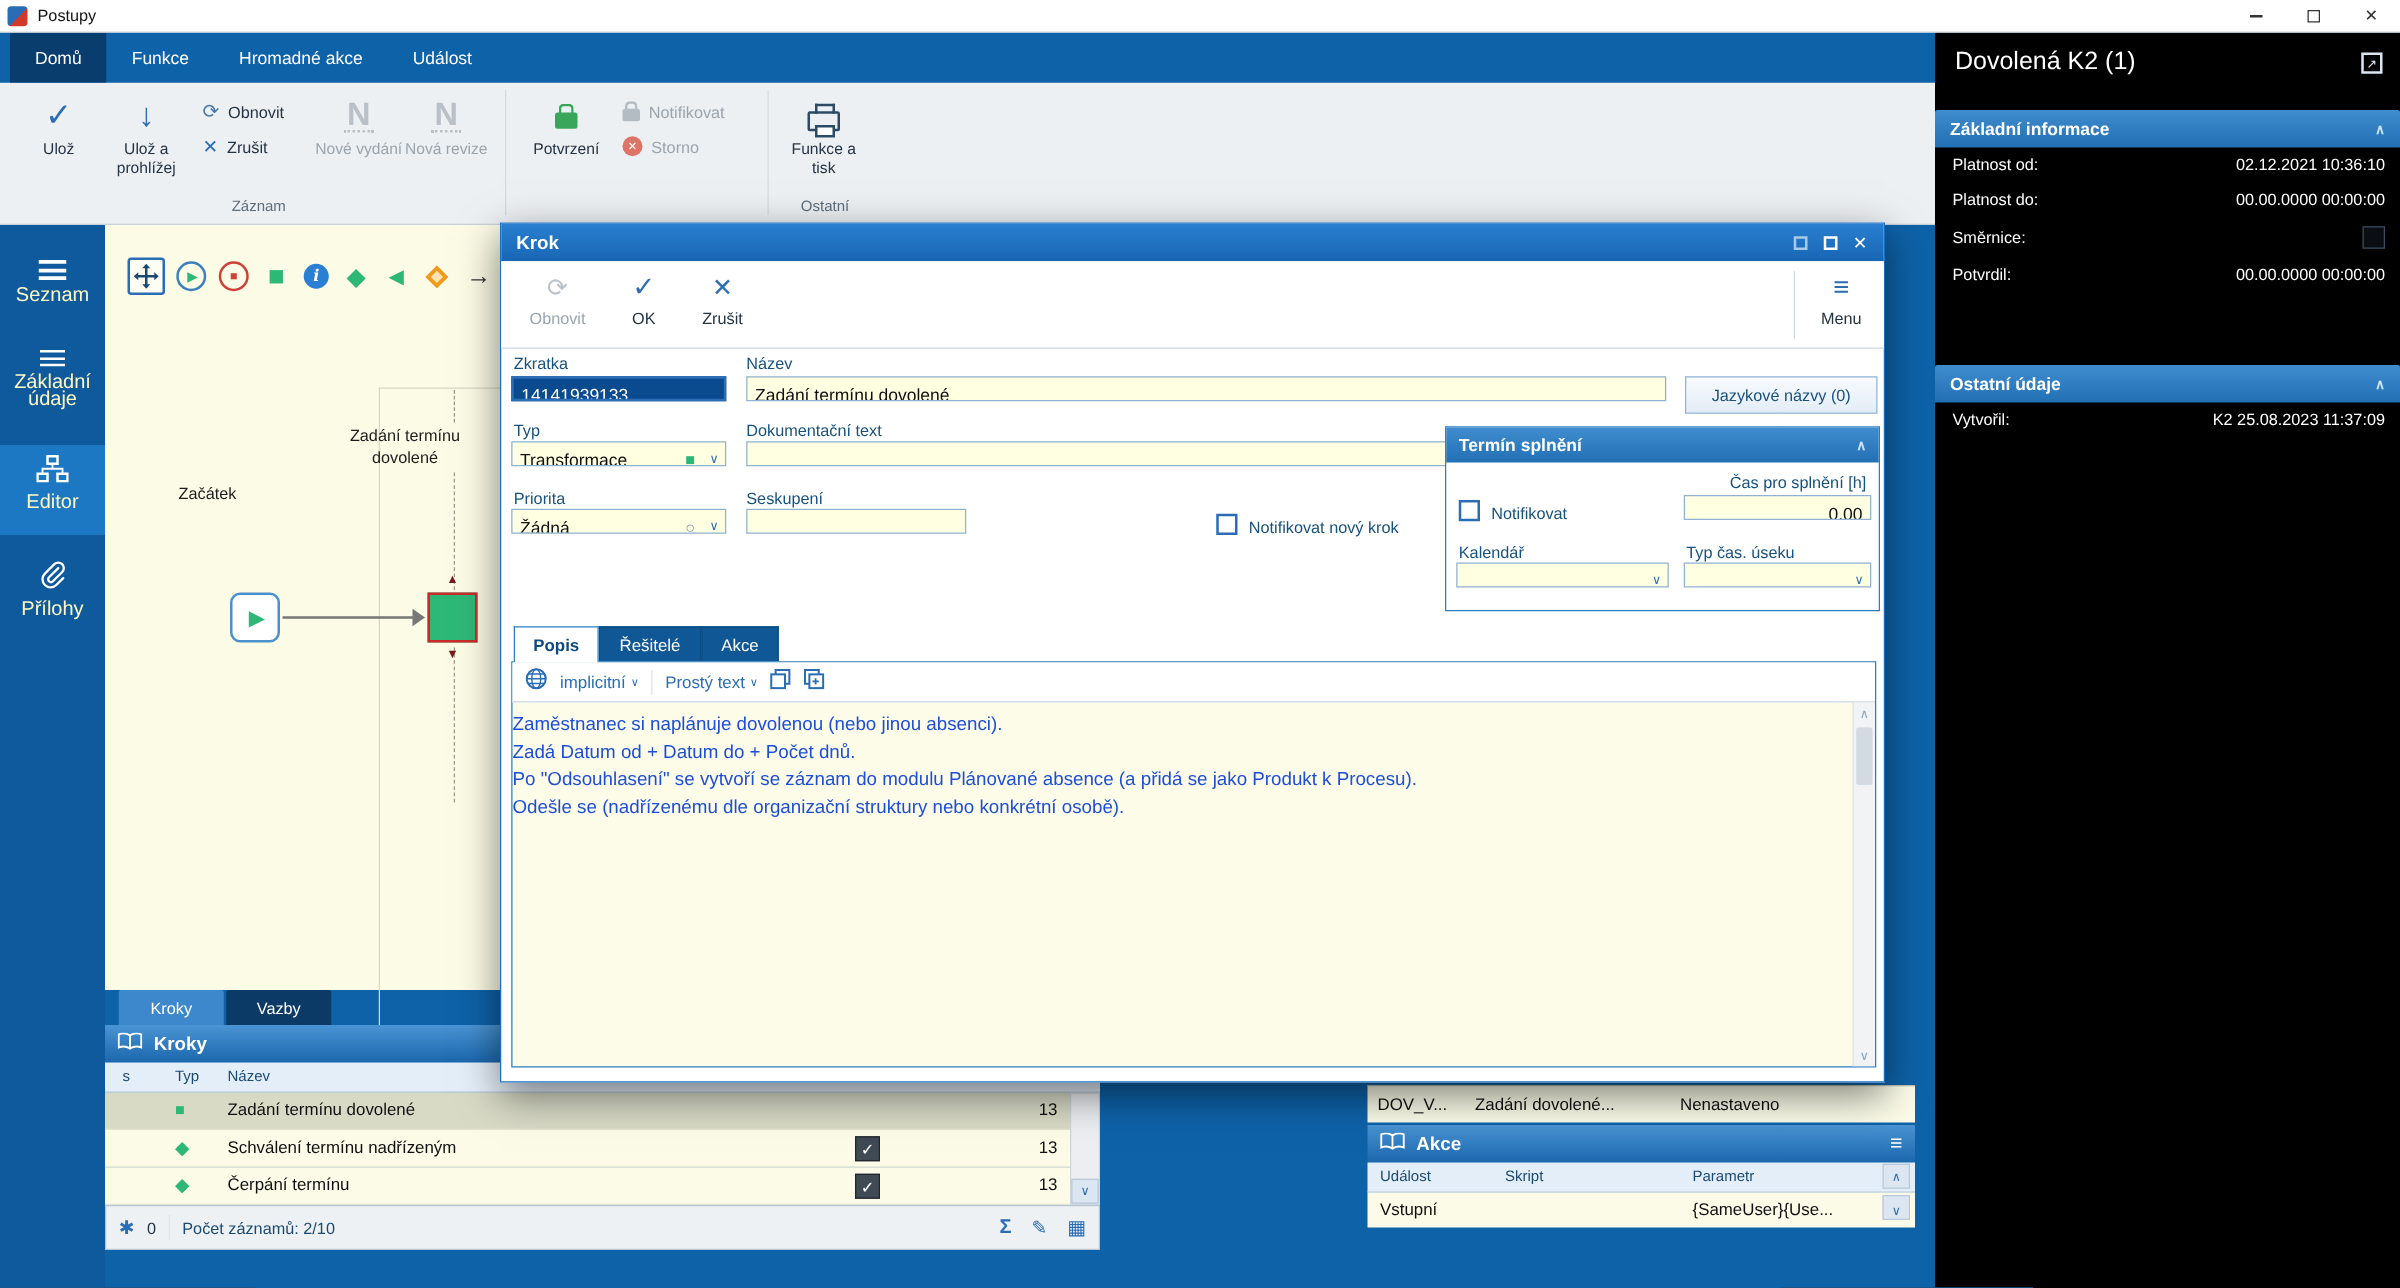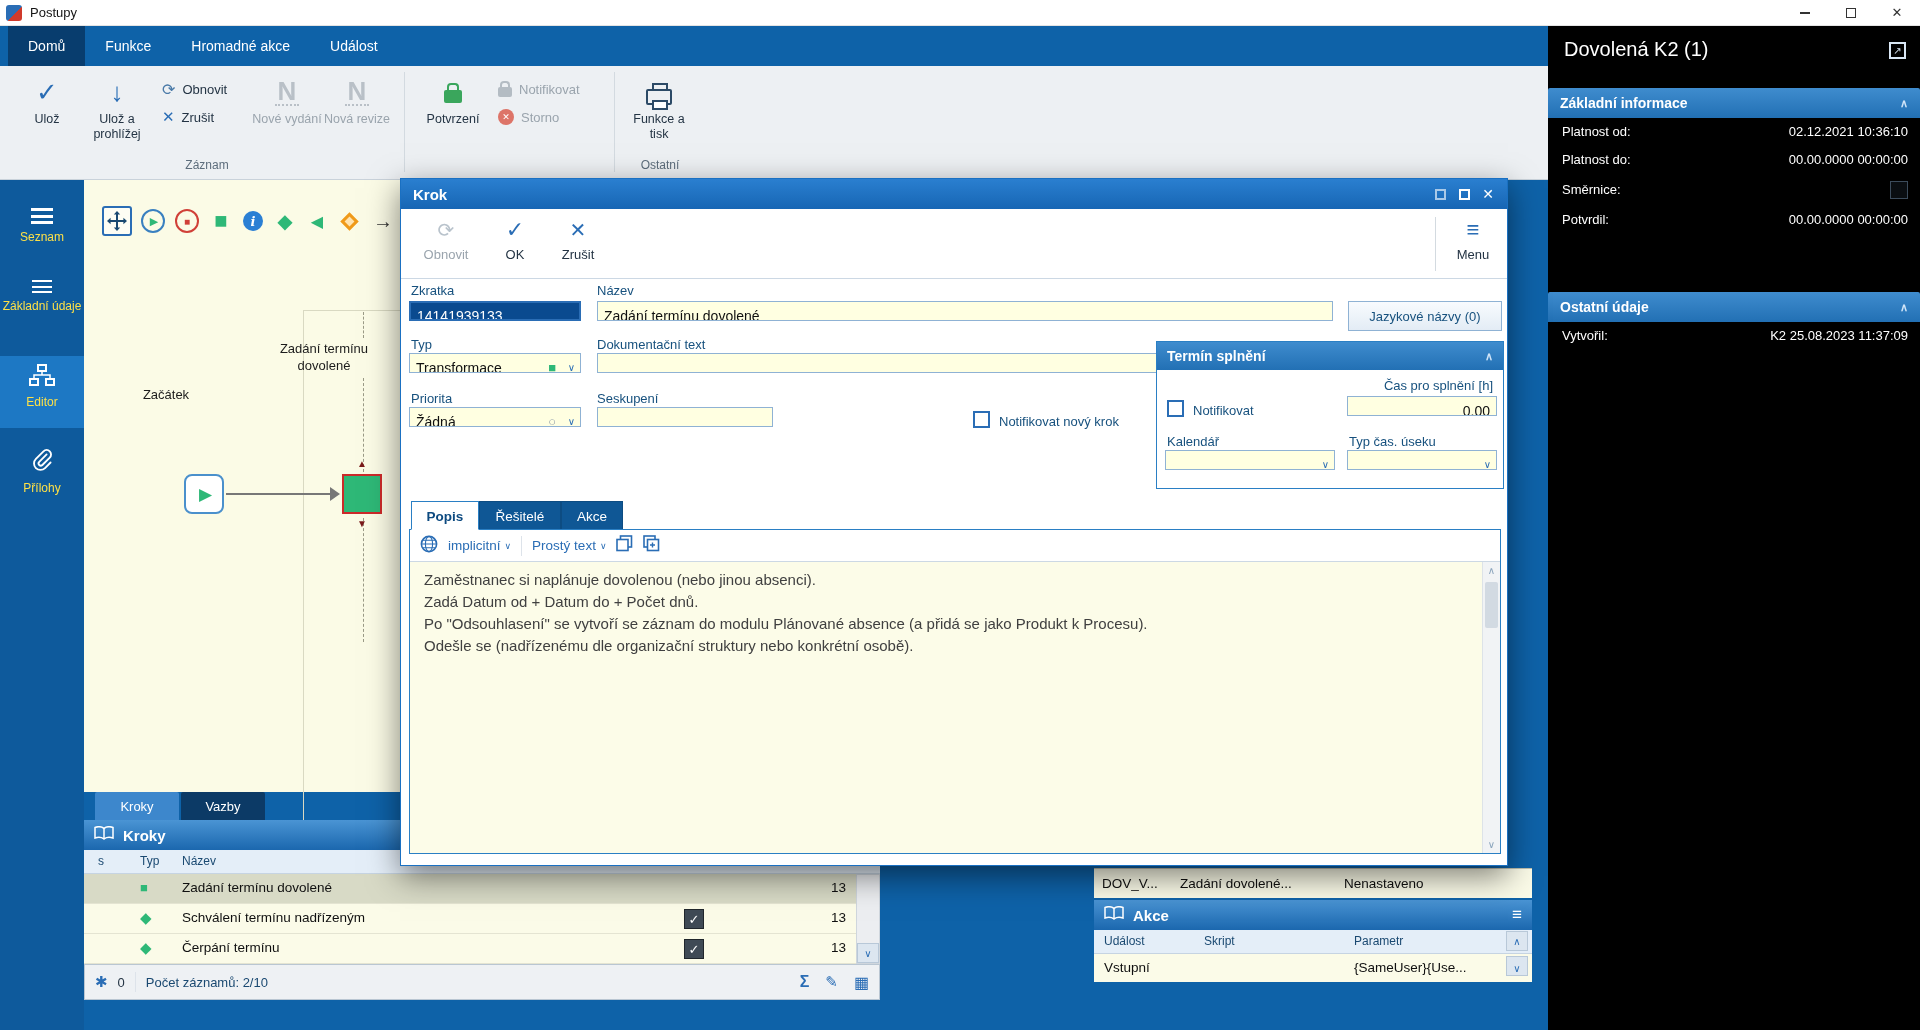--- a/index.html
+++ b/index.html
@@ -31,21 +31,21 @@
 .lock{position:relative;width:18px;height:13px;border-radius:2px;background:#3aa65c;margin-top:8px}
 .lock::before{content:"";position:absolute;left:3px;top:-7px;width:8px;height:7px;border:2.5px solid #3aa65c;border-bottom:none;border-radius:4px 4px 0 0}
 .lock.gray{background:#b4bcc3;width:14px;height:10px;margin-top:5px}
 .lock.gray::before{border-color:#b4bcc3;left:2px;width:6px;height:5px;top:-6px;border-width:2px}
 .stornoc{width:16px;height:16px;border-radius:50%;background:#dd7468;color:#fff;font-size:9px;display:flex;align-items:center;justify-content:center}
 .printer{position:relative;width:26px;height:16px;border:2px solid #2c4a66;border-radius:2px;margin-top:10px}
 .printer::before{content:"";position:absolute;left:4px;top:-8px;width:12px;height:6px;border:2px solid #2c4a66;border-bottom:none}
 .printer::after{content:"";position:absolute;left:4px;bottom:-7px;width:12px;height:6px;background:#fff;border:2px solid #2c4a66}
 
 .sidebar{left:0;top:180px;width:84px;height:850px;background:#0e5a9c}
-.sbitem{position:absolute;left:0;width:84px;display:flex;flex-direction:column;align-items:center;color:#fde047;font-size:12px;line-height:14px;text-align:center;gap:6px;padding-top:8px}
+.sbitem{position:absolute;left:0;width:84px;display:flex;flex-direction:column;align-items:center;color:#fef9c3;font-size:16px;line-height:14px;text-align:center;gap:6px;padding-top:8px}
 .sbitem.active{background:#1d78c4;height:72px}
 .i-menu{width:22px;height:16px;border-top:3px solid #fff;border-bottom:3px solid #fff;position:relative}
 .i-menu::after{content:"";position:absolute;left:0;top:4px;width:22px;height:3px;background:#fff}
 .i-list{width:20px;height:13px;border-top:2px solid #fff;border-bottom:2px solid #fff;position:relative}
 .i-list::after{content:"";position:absolute;left:0;top:4px;width:20px;height:2px;background:#fff}
 
 .canvas{left:84px;top:180px;width:1008px;height:612px;background:#fbfbe6}
 .wfmove{position:absolute;left:18px;top:26px;width:30px;height:30px;background:#fdfdf4;border:2px solid #2a6db5;border-radius:3px;display:flex;align-items:center;justify-content:center}
 .wfico{position:absolute;top:28px;width:26px;height:26px;display:flex;align-items:center;justify-content:center}
 .circ{width:24px;height:24px;border-radius:50%;display:flex;align-items:center;justify-content:center}
@@ -109,21 +109,21 @@
 .tpanel{position:absolute;left:755px;top:162px;width:348px;height:148px;border:1px solid #2a7fc4;background:#fff}
 .tpanel .hd{position:absolute;left:0;top:0;width:100%;height:28px;background:linear-gradient(#3f8cce,#2270b4);color:#fff;font-weight:bold;font-size:14px;display:flex;align-items:center;padding:0 10px}
 .tpanel .hd .chev{margin-left:auto;font-size:11px;color:#cfe4f8}
 .dtab{position:absolute;top:322px;height:29px;line-height:29px;text-align:center;font-size:13.5px}
 .dtab.on{background:#fff;color:#0d4a80;font-weight:bold;border:1px solid #2a7fc4;border-bottom:1px solid #fff;z-index:2}
 .dtab.off{background:#0f5795;color:#fff;border:1px solid #0d4c82;border-bottom:none}
 .edpanel{position:absolute;left:8px;top:350px;width:1092px;height:325px;border:1px solid #2a7fc4;background:#fcfce8}
 .edtb{position:absolute;left:0;top:0;width:100%;height:32px;background:#fff;border-bottom:1px solid #ccd8e4;display:flex;align-items:center;gap:10px;padding:0 10px}
 .edlink{color:#2a6db5;font-size:13.5px;display:flex;align-items:center;gap:4px}
 .edlink .da{font-size:9px}
-.edtext{position:absolute;left:0;top:32px;right:18px;bottom:0;padding:7px 14px;font-size:15px;line-height:22px;color:#404040}
+.edtext{position:absolute;left:0;top:32px;right:18px;bottom:0;padding:7px 0;font-size:15px;line-height:22px;color:#1d4ed8}
 .edscroll{position:absolute;right:0;top:32px;bottom:0;width:18px;background:#f1f3f5;border-left:1px solid #dde3e8}
 .edscroll .a{position:absolute;left:0;width:17px;height:17px;display:flex;align-items:center;justify-content:center;color:#8aa4bc;font-size:10px}
 .edscroll .th{position:absolute;left:2px;top:20px;width:13px;height:46px;background:#d2dae2;border-radius:2px}
 .tbsep{width:1px;height:20px;background:#dde3ea}
 </style>
 </head>
 <body>
 
 <div class="app">
 

